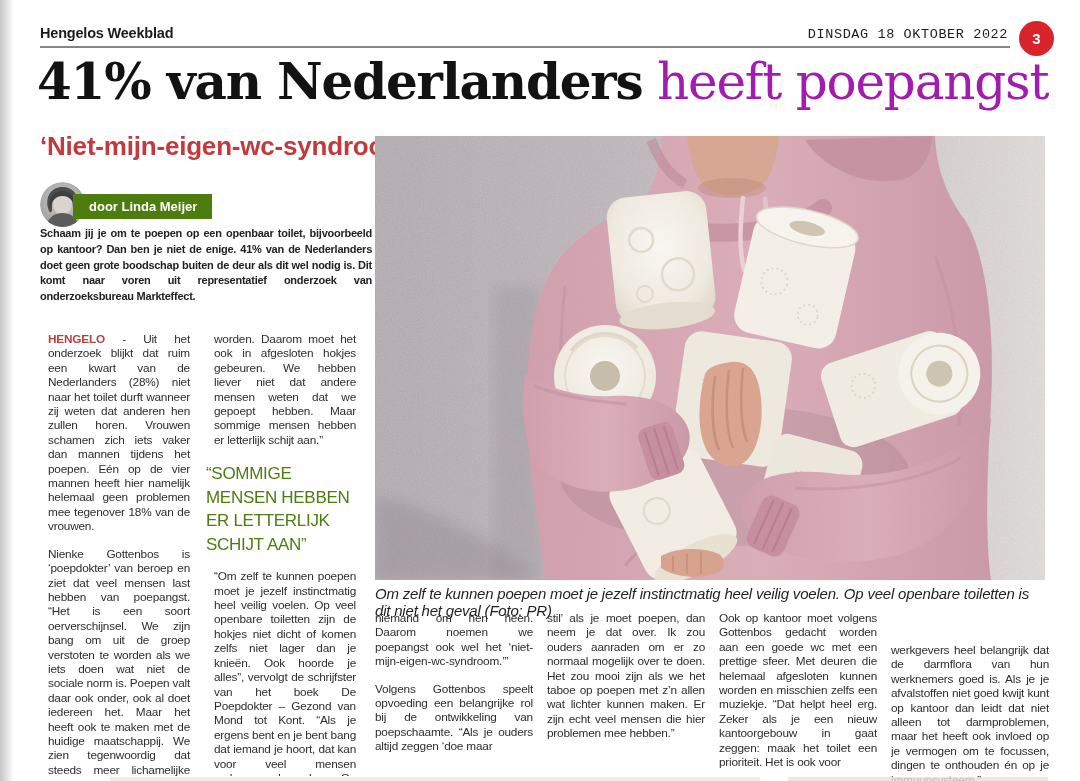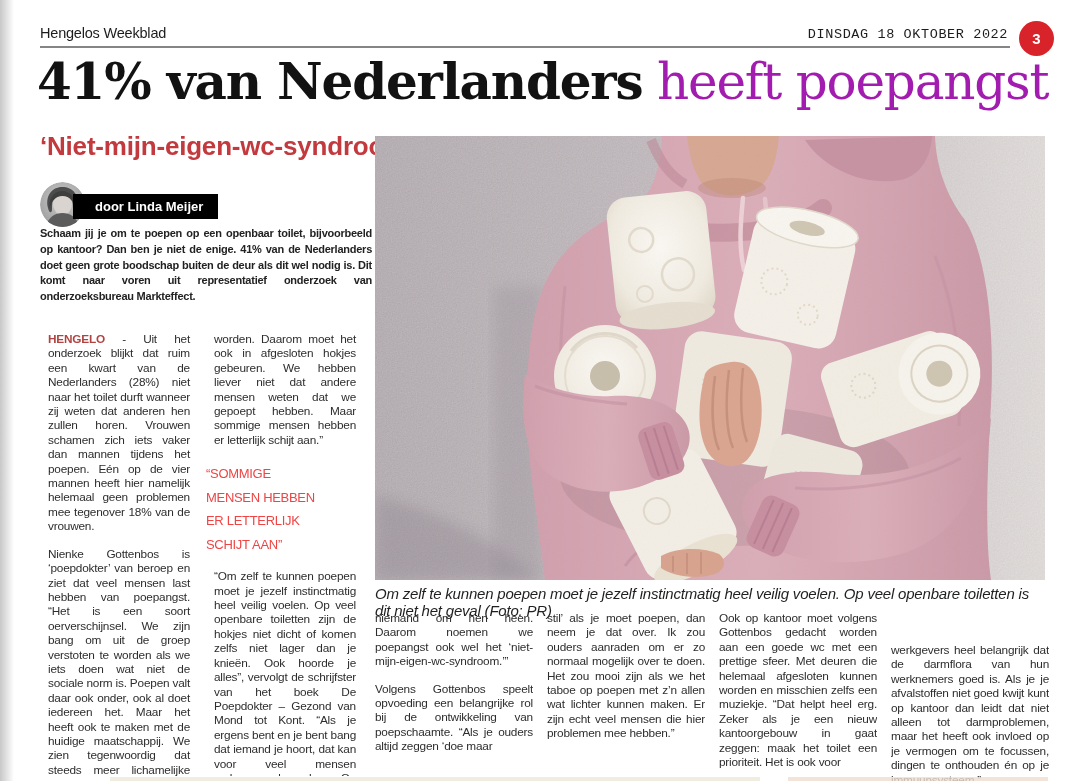--- a/index.html
+++ b/index.html
@@ -4,53 +4,53 @@
 <style>
   html,body{margin:0;padding:0;background:#e9e9e9;}
   #page{
     position:relative;width:1080px;height:781px;background:#ffffff;
     font-family:"Liberation Sans",sans-serif;overflow:hidden;margin:0 auto;
   }
   
   .edge-shadow{position:absolute;left:0;top:0;width:14px;height:781px;
     background:linear-gradient(to right,rgba(60,55,58,.28),rgba(60,55,58,0));pointer-events:none;}
   
-  .masthead{position:absolute;left:40px;top:25px;font-size:14.5px;font-weight:normal;
+  .masthead{position:absolute;left:40px;top:25px;font-size:14.5px;font-weight:bold;
     color:#1c1c1c;letter-spacing:-.2px;text-align:center;}
   .edition-date{position:absolute;right:72px;top:27px;font-family:Liberation Mono, monospace;
     font-size:13.5px;color:#1c1c1c;letter-spacing:.6px;}
   .page-badge{position:absolute;left:1019px;top:21px;width:35px;height:35px;border-radius:50%;
     background:#d8232a;color:#fff;font-weight:bold;font-size:15px;display:flex;
     align-items:center;justify-content:center;}
   .header-rule{position:absolute;left:40px;top:46px;width:970px;height:1.5px;background:#858585;}
   
   .headline{position:absolute;left:37px;top:52px;white-space:nowrap;
     font-family:"DejaVu Serif","Liberation Serif",serif;font-size:50px;line-height:60px;
     letter-spacing:-1.2px;color:#121212;margin:0;}
   .headline .hl-bold{font-weight:bold;}
   .headline .hl-light{font-weight:normal;color:#a21caf;}
   
   .subhead{position:absolute;left:40px;top:131px;font-size:26px;font-weight:bold;
     color:#c2393e;letter-spacing:-.2px;}
   .byline{position:absolute;left:40px;top:182px;height:46px;}
   .author-photo{position:absolute;left:0;top:0;width:45px;height:45px;border-radius:50%;overflow:hidden;}
-  .byline-box{position:absolute;left:33px;top:12px;background:#000000;color:#ffffff;
-    font-size:13px;font-weight:bold;padding:5px 15px 5px 22px;white-space:nowrap;}
+  .byline-box{position:absolute;left:33px;top:12px;background:#4d7c0f;color:#ffffff;
+    font-size:13px;font-weight:bold;padding:5px 15px 5px 16px;white-space:nowrap;}
   .intro{position:absolute;left:40px;top:226px;width:332px;height:96px;overflow:hidden;
     font-size:11px;line-height:15.8px;font-weight:bold;color:#222;
     text-align:justify;letter-spacing:-.25px;}
   
   .col{position:absolute;top:324px;width:158px;height:452px;overflow:hidden;
     font-size:11.8px;line-height:14.4px;color:#2d2d2d;text-align:justify;letter-spacing:-.2px;}
   .col p{margin:8px;}
   .col p + p{margin-top:13px;}
   #col1{left:40px;} #col2{left:206px;}
   .dateline{color:#b04340;font-weight:bold;}
-  .pull-quote{margin:15px 0 13px 0;padding:0;font-size:13px;line-height:23.5px;
-    color:#ef4444;letter-spacing:-.3px;text-align:left;font-weight:normal;}
+  .pull-quote{margin:15px 0 13px 0;padding:0;font-size:17px;line-height:23.5px;
+    color:#4d7c0f;letter-spacing:-.3px;text-align:left;font-weight:normal;}
   .pull-quote span{display:block;}
   .bcol{position:absolute;top:611px;width:158px;height:165px;overflow:hidden;
     font-size:11.8px;line-height:14.4px;color:#2d2d2d;text-align:justify;letter-spacing:-.2px;}
   .bcol p{margin:0;}
   .bcol p + p{margin-top:13px;}
   #col3{left:375px;} #col4{left:547px;} #col5{left:719px;} #col6{left:891px;margin-top:32px;}
   
   .photo{position:absolute;left:375px;top:136px;width:670px;height:444px;overflow:hidden;}
   .photo svg{display:block;width:100%;height:100%;}
   .caption{position:absolute;left:375px;top:585px;width:672px;font-size:15px;

